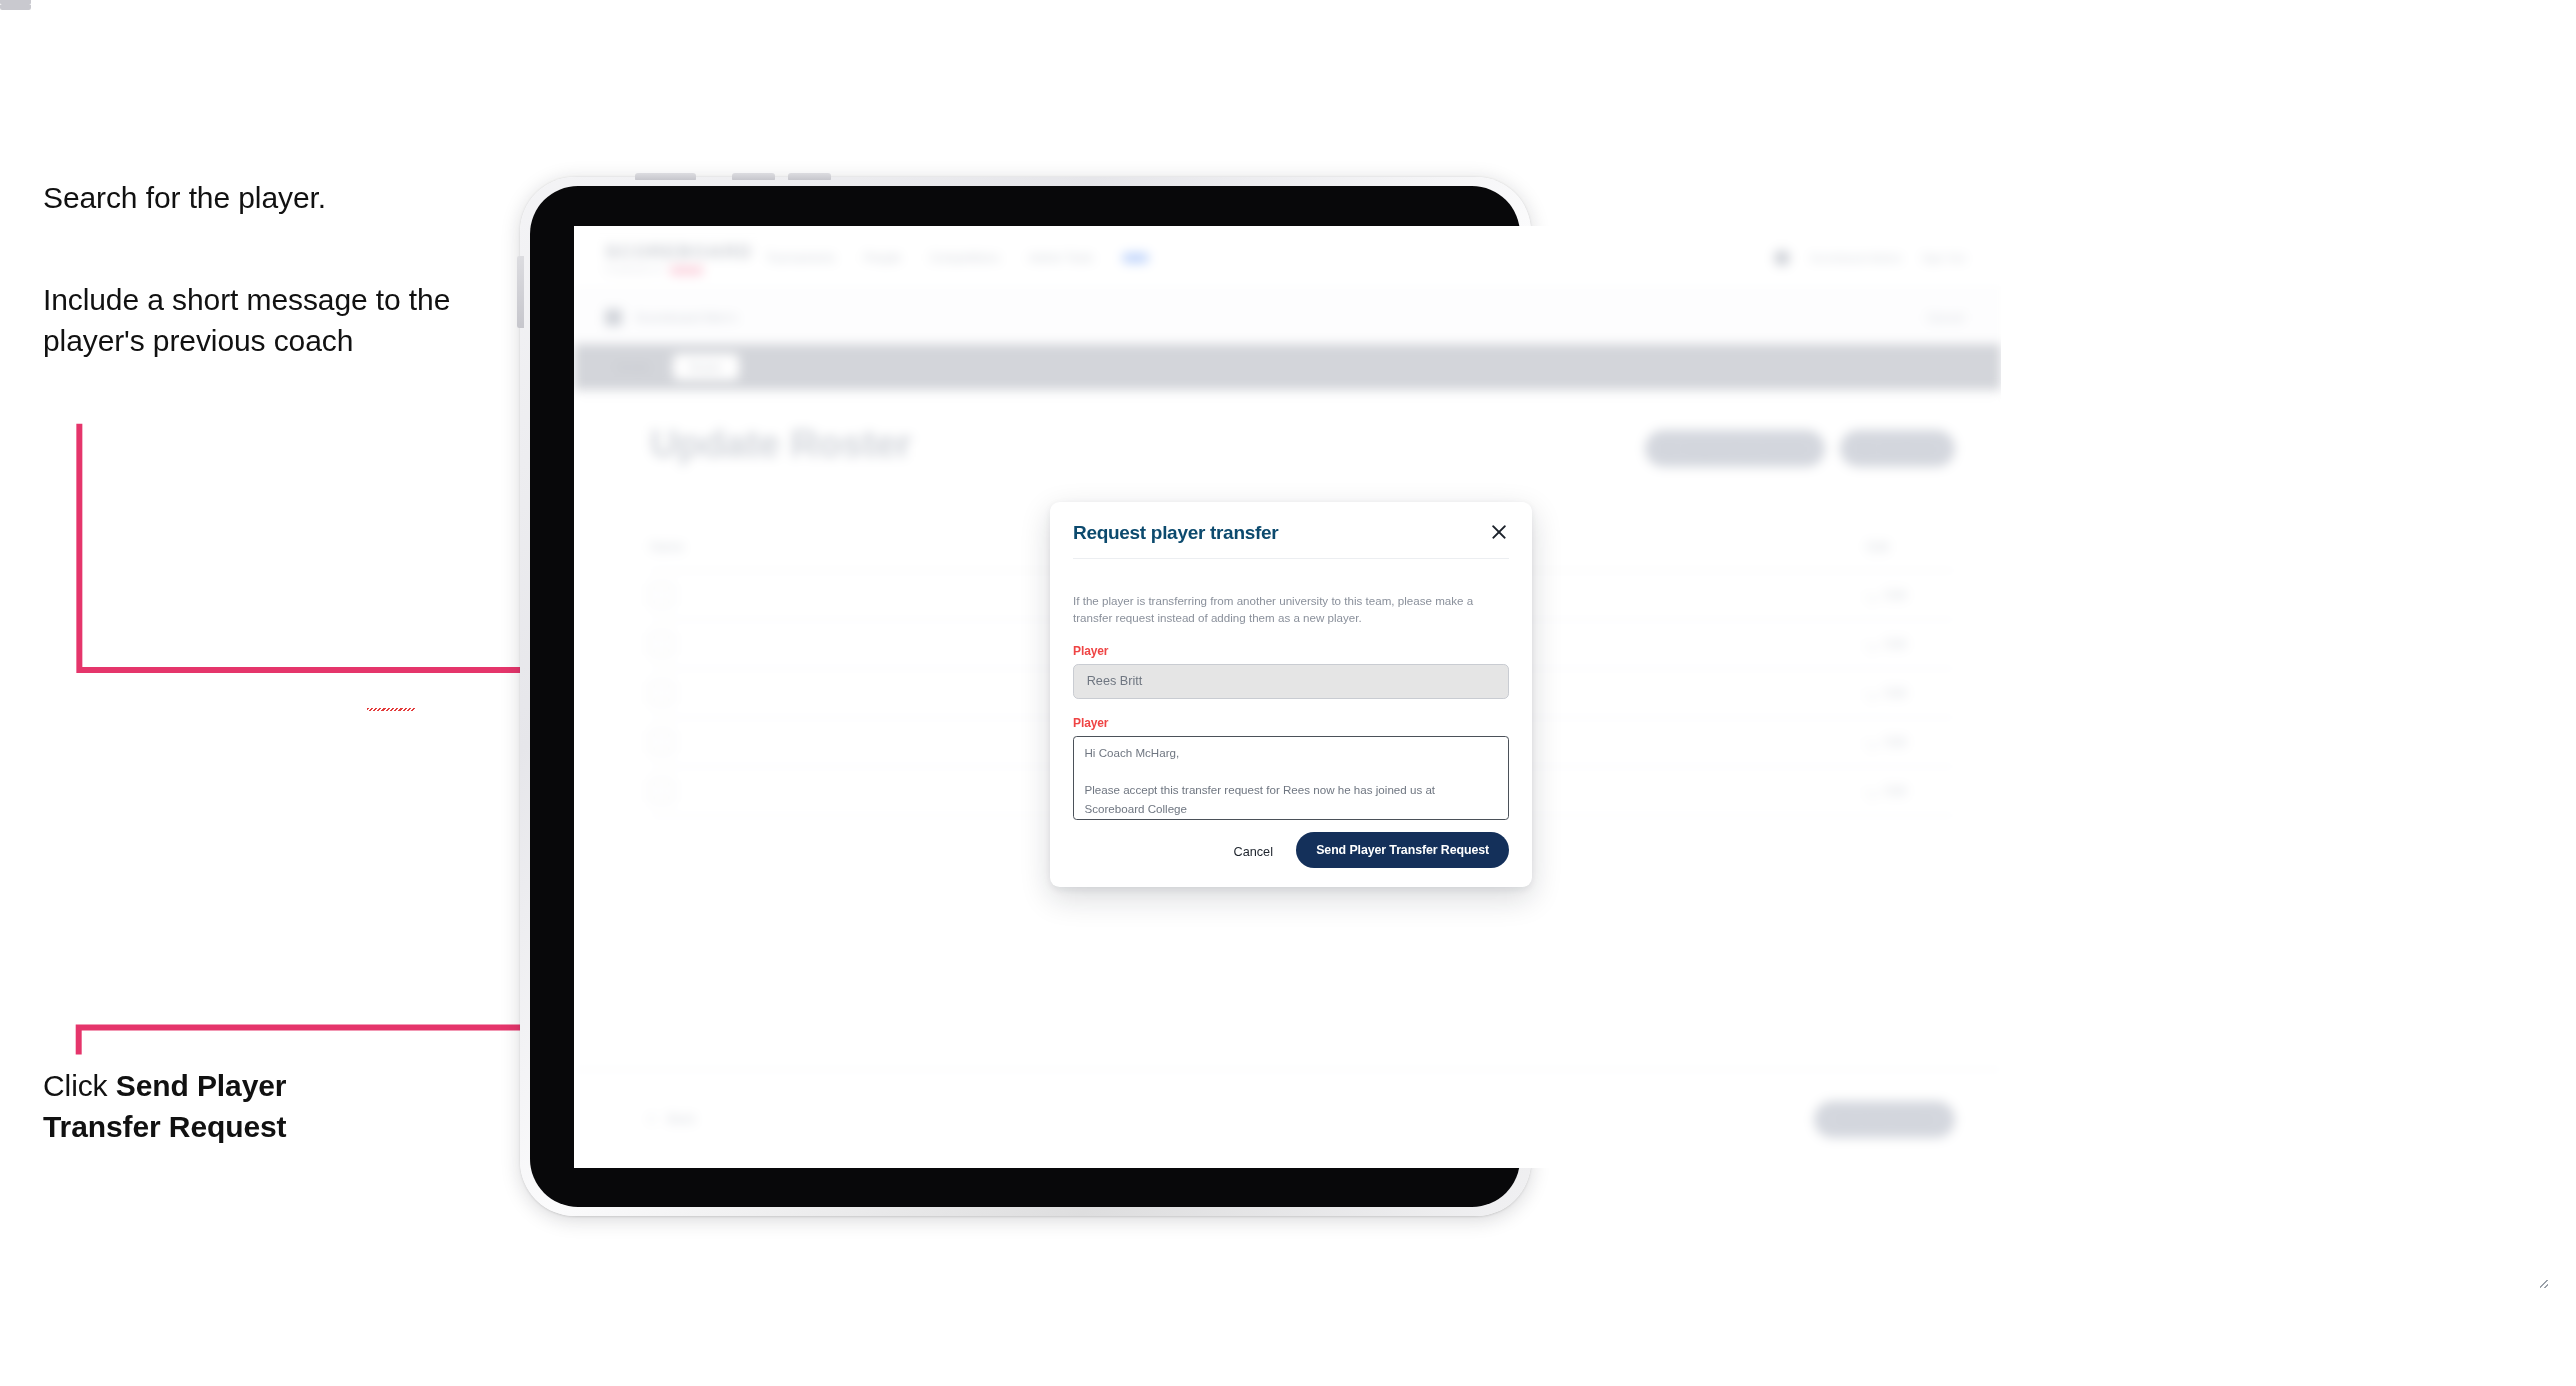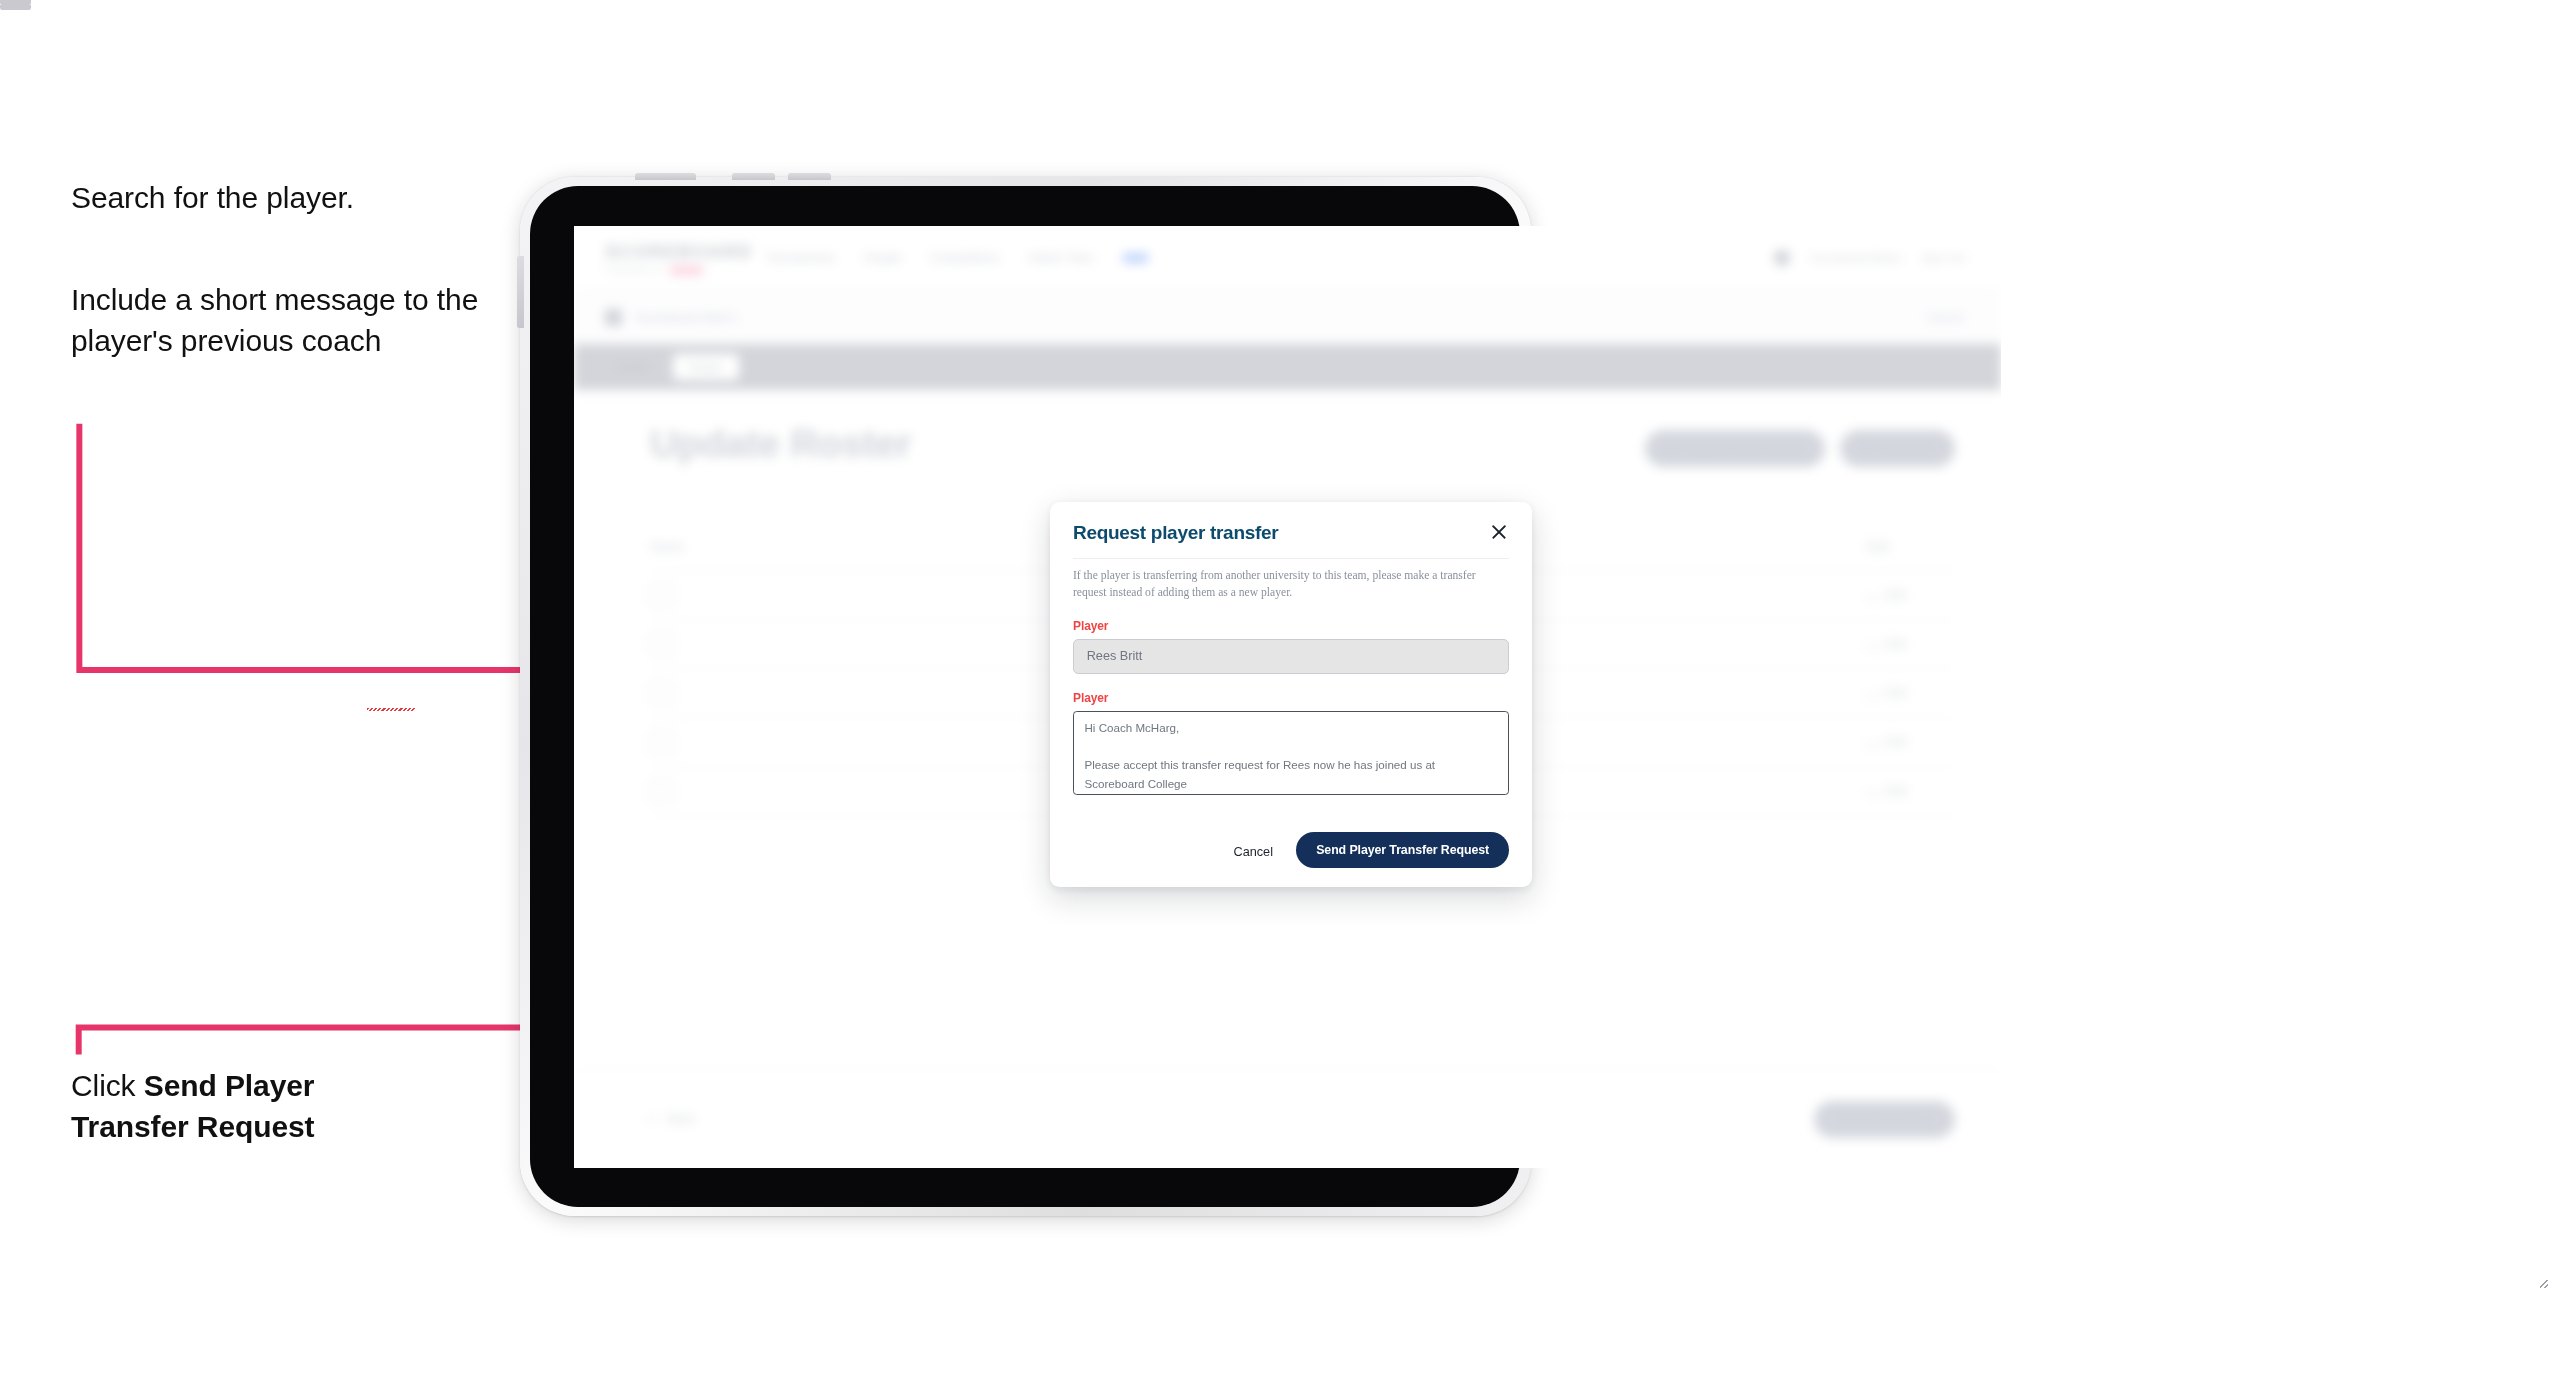--- a/index.html
+++ b/index.html
@@ -12,21 +12,20 @@
   #stage { position:relative; width:2576px; height:1386px; }
 
   
   .annot-text {
     position:absolute;
     color:#111111;
     font-size:30px;
     line-height:1.38;
     letter-spacing:-0.1px;
     font-weight:400;
-    margin-left:28px;
   }
   #annot-one { left:43px; top:177px; width:449px; }
   #annot-two { left:43px; top:279px; width:419px; }
   #annot-three { left:43px; top:1065px; width:352px; }
   .annot-strong { font-weight:700; }
 
   
   .arrow-svg { position:absolute; overflow:visible; pointer-events:none; }
   #arrow-top { left:0px; top:419px; width:1063px; height:285px; }
   #arrow-bottom { left:0px; top:854px; width:1528px; height:202px; }
@@ -197,22 +196,22 @@
   #modal-close-btn::before, #modal-close-btn::after {
     content:""; position:absolute; left:3.7px; top:12px;
     width:18px; height:1.8px; background:#1c222b; border-radius:0.7px;
   }
   #modal-close-btn::before { transform:rotate(45deg); }
   #modal-close-btn::after  { transform:rotate(-45deg); }
 
   #modal-divider { margin:13.5px 23px 0 23px; height:0.7px; background:#eceef1; }
 
   #modal-desc {
-    margin:8px 23px 0 23px;
-    font-size:11.6px; line-height:1.52; color:#8a909b;font-family:Liberation Serif, serif;
+    margin:33px 23px 0 23px;
+    font-size:11.6px; line-height:1.52; color:#8a909b;
   }
 
   .field-group { margin:17px 23px 0 23px; }
   .field-label {
     font-size:12px; font-weight:700; color:#ef4444; margin-bottom:6px;
     letter-spacing:-0.1px;
   }
   #player-input {
     width:100%; height:35px;
     background:#e5e5e5; border:0.7px solid #c9ccd2; border-radius:5.2px;

